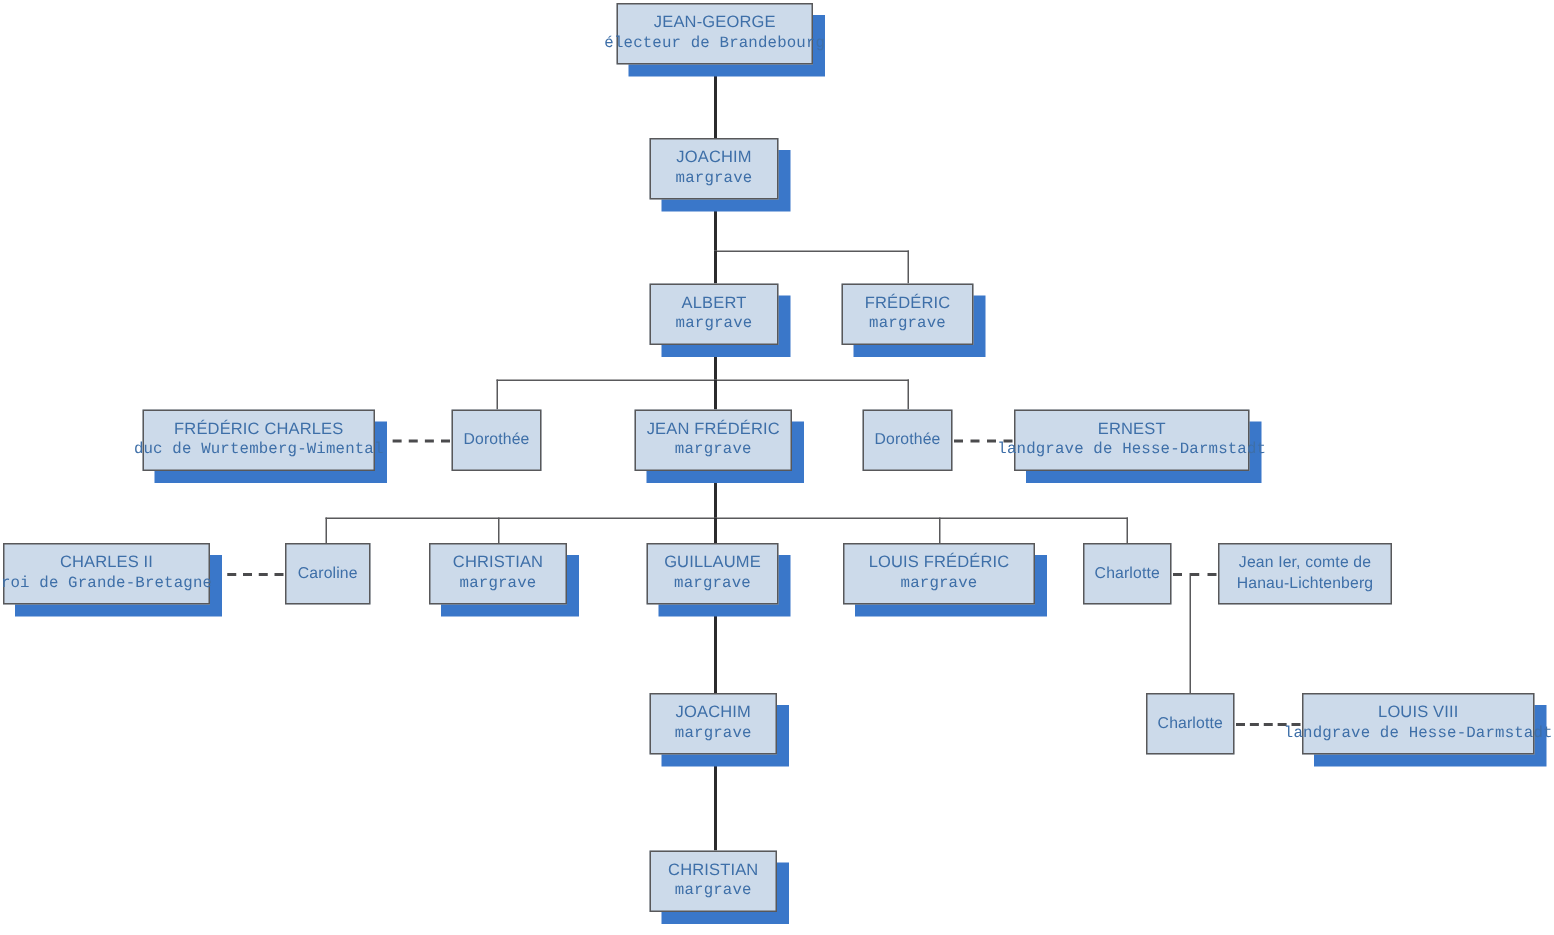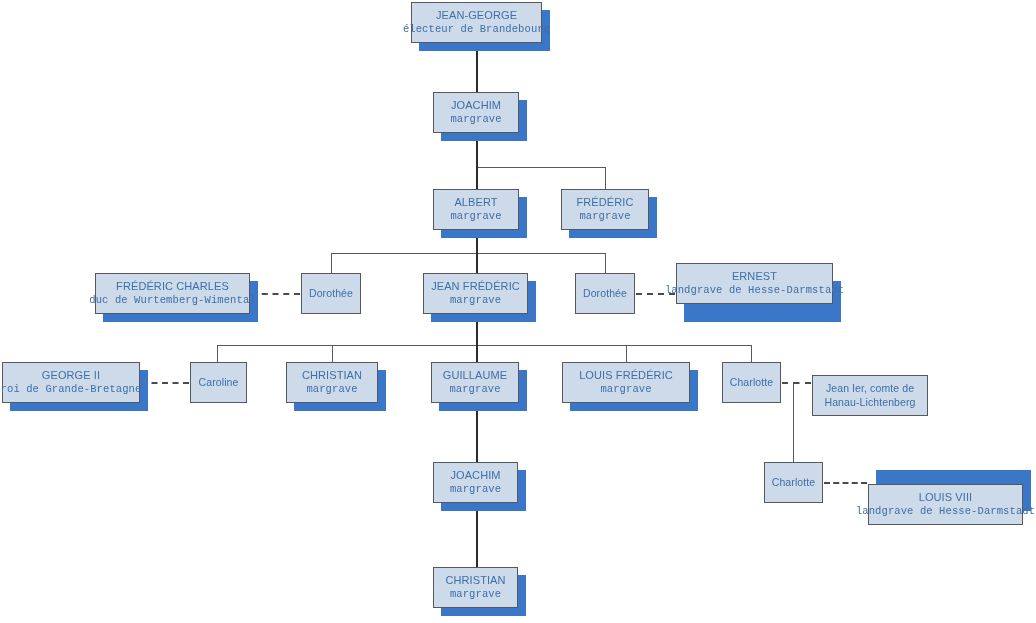--- a/index.html
+++ b/index.html
@@ -155,27 +155,27 @@
 
   <div class="node" style="left:423px;top:273px;width:105px;height:41px;">
     <span class="ttl">JEAN FRÉDÉRIC</span>
     <span class="sub">margrave</span>
   </div>
 
   <div class="node small" style="left:575px;top:273px;width:60px;height:41px;">
     <span class="ttl">Dorothée</span>
   </div>
 
-  <div class="node" style="left:676px;top:263px;width:157px;height:41px;">
+  <div class="node" style="left:676px;top:273px;width:157px;height:41px;">
     <span class="ttl">ERNEST</span>
     <span class="sub">landgrave de Hesse-Darmstadt</span>
   </div>
 
   <div class="node" style="left:2px;top:362px;width:138px;height:41px;">
-    <span class="ttl">GEORGE II</span>
+    <span class="ttl">CHARLES II</span>
     <span class="sub">roi de Grande-Bretagne</span>
   </div>
 
   <div class="node small" style="left:190px;top:362px;width:57px;height:41px;">
     <span class="ttl">Caroline</span>
   </div>
 
   <div class="node" style="left:286px;top:362px;width:92px;height:41px;">
     <span class="ttl">CHRISTIAN</span>
     <span class="sub">margrave</span>
@@ -188,35 +188,35 @@
 
   <div class="node" style="left:562px;top:362px;width:128px;height:41px;">
     <span class="ttl">LOUIS FRÉDÉRIC</span>
     <span class="sub">margrave</span>
   </div>
 
   <div class="node small" style="left:722px;top:362px;width:59px;height:41px;">
     <span class="ttl">Charlotte</span>
   </div>
 
-  <div class="node small wrap" style="left:812px;top:362px;width:116px;height:41px;margin-top:13px;">
+  <div class="node small wrap" style="left:812px;top:362px;width:116px;height:41px;">
     <span class="ttl">Jean Ier, comte de</span>
     <span class="ttl">Hanau-Lichtenberg</span>
   </div>
 
   <div class="node" style="left:433px;top:462px;width:85px;height:41px;">
     <span class="ttl">JOACHIM</span>
     <span class="sub">margrave</span>
   </div>
 
   <div class="node small" style="left:764px;top:462px;width:59px;height:41px;">
     <span class="ttl">Charlotte</span>
   </div>
 
-  <div class="node" style="left:868px;top:484px;width:155px;height:41px;">
+  <div class="node" style="left:868px;top:462px;width:155px;height:41px;">
     <span class="ttl">LOUIS VIII</span>
     <span class="sub">landgrave de Hesse-Darmstadt</span>
   </div>
 
   <div class="node" style="left:433px;top:567px;width:85px;height:41px;">
     <span class="ttl">CHRISTIAN</span>
     <span class="sub">margrave</span>
   </div>
 
 </div>

